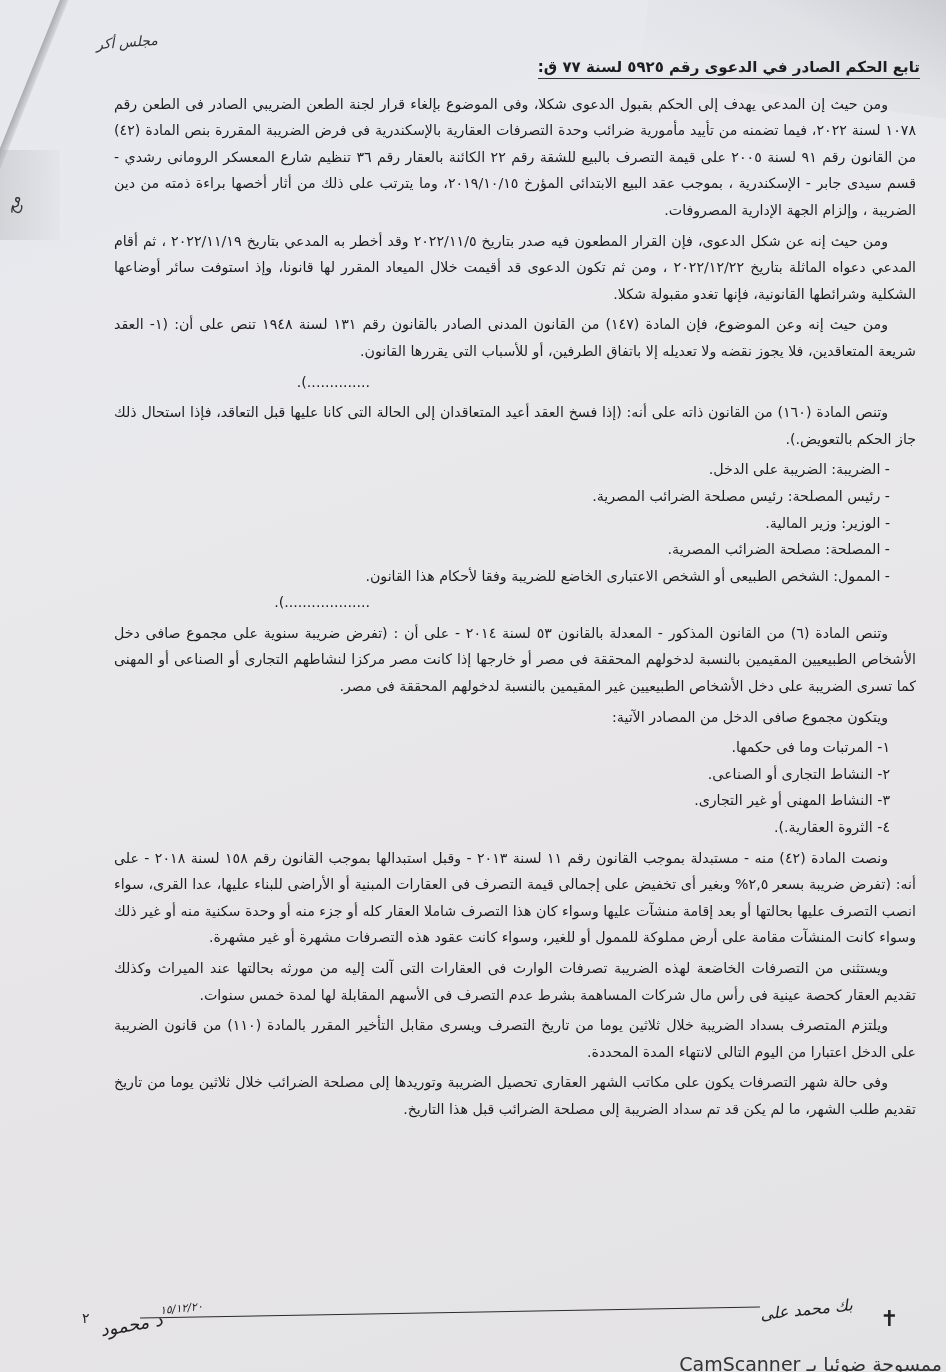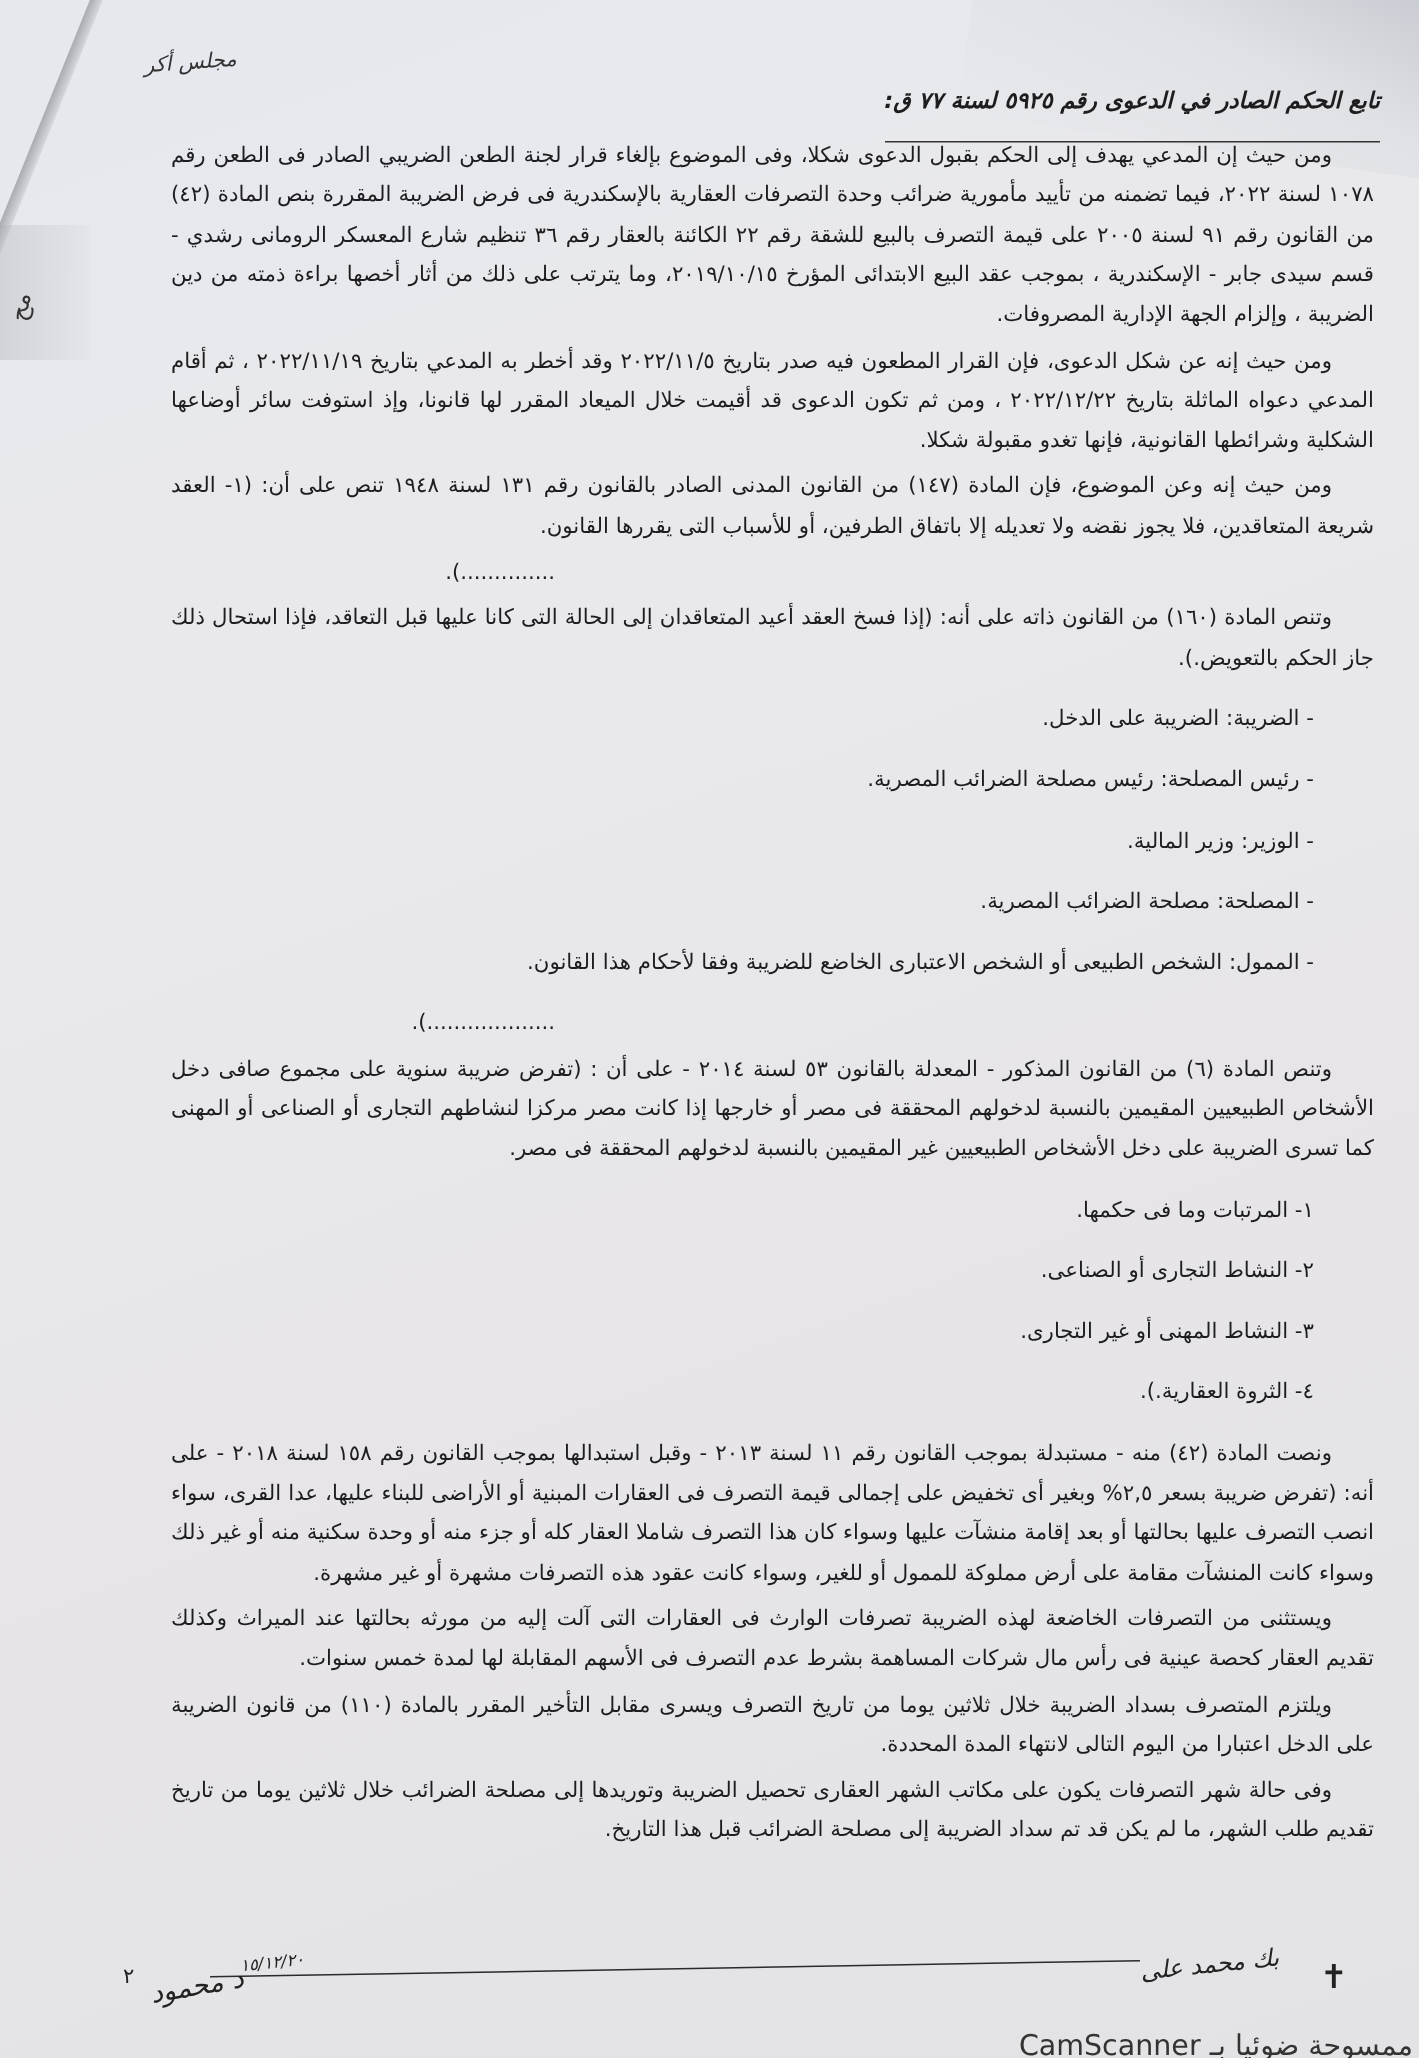--- a/index.html
+++ b/index.html
@@ -83,39 +83,38 @@
     }
     .title {
       text-align: right;
       font-weight: bold;
       font-size: 15px;
       margin: 0 0 10px 0;
       padding-right: 0;
     }
     .title span {
       border-bottom: 1.5px solid #333;
-      padding-bottom: 18px;
-      font-style: italic;
+      padding-bottom: 2px;
     }
     .para {
       margin: 4px;
       text-indent: 28px;
     }
     .dots {
       margin: 0;
       padding-right: 550px;
       text-align: right;
     }
     .list {
       margin: 0;
       padding: 0;
       list-style: none;
     }
     .list li {
-      margin: 14px;
+      margin: 0;
       padding-right: 30px;
     }
     .signatures {
       position: absolute;
       left: 0;
       right: 0;
       top: 1300px;
       height: 72px;
     }
     .sig-line {
@@ -181,20 +180,21 @@
     <ul class="list">
       <li>- الضريبة: الضريبة على الدخل.</li>
       <li>- رئيس المصلحة: رئيس مصلحة الضرائب المصرية.</li>
       <li>- الوزير: وزير المالية.</li>
       <li>- المصلحة: مصلحة الضرائب المصرية.</li>
       <li>- الممول: الشخص الطبيعى أو الشخص الاعتبارى الخاضع للضريبة وفقا لأحكام هذا القانون.</li>
     </ul>
     <p class="dots">...................).</p>
 
     <p class="para">وتنص المادة (٦) من القانون المذكور - المعدلة بالقانون ٥٣ لسنة ٢٠١٤ - على أن : (تفرض ضريبة سنوية على مجموع صافى دخل الأشخاص الطبيعيين المقيمين بالنسبة لدخولهم المحققة فى مصر أو خارجها إذا كانت مصر مركزا لنشاطهم التجارى أو الصناعى أو المهنى كما تسرى الضريبة على دخل الأشخاص الطبيعيين غير المقيمين بالنسبة لدخولهم المحققة فى مصر.</p>
+    <p class="para">ويتكون مجموع صافى الدخل من المصادر الآتية:</p>
 
     <ul class="list">
       <li>١- المرتبات وما فى حكمها.</li>
       <li>٢- النشاط التجارى أو الصناعى.</li>
       <li>٣- النشاط المهنى أو غير التجارى.</li>
       <li>٤- الثروة العقارية.).</li>
     </ul>
 
     <p class="para">ونصت المادة (٤٢) منه - مستبدلة بموجب القانون رقم ١١ لسنة ٢٠١٣ - وقبل استبدالها بموجب القانون رقم ١٥٨ لسنة ٢٠١٨ - على أنه: (تفرض ضريبة بسعر ٢,٥% وبغير أى تخفيض على إجمالى قيمة التصرف فى العقارات المبنية أو الأراضى للبناء عليها، عدا القرى، سواء انصب التصرف عليها بحالتها أو بعد إقامة منشآت عليها وسواء كان هذا التصرف شاملا العقار كله أو جزء منه أو وحدة سكنية منه أو غير ذلك وسواء كانت المنشآت مقامة على أرض مملوكة للممول أو للغير، وسواء كانت عقود هذه التصرفات مشهرة أو غير مشهرة.</p>
     <p class="para">ويستثنى من التصرفات الخاضعة لهذه الضريبة تصرفات الوارث فى العقارات التى آلت إليه من مورثه بحالتها عند الميراث وكذلك تقديم العقار كحصة عينية فى رأس مال شركات المساهمة بشرط عدم التصرف فى الأسهم المقابلة لها لمدة خمس سنوات.</p>

